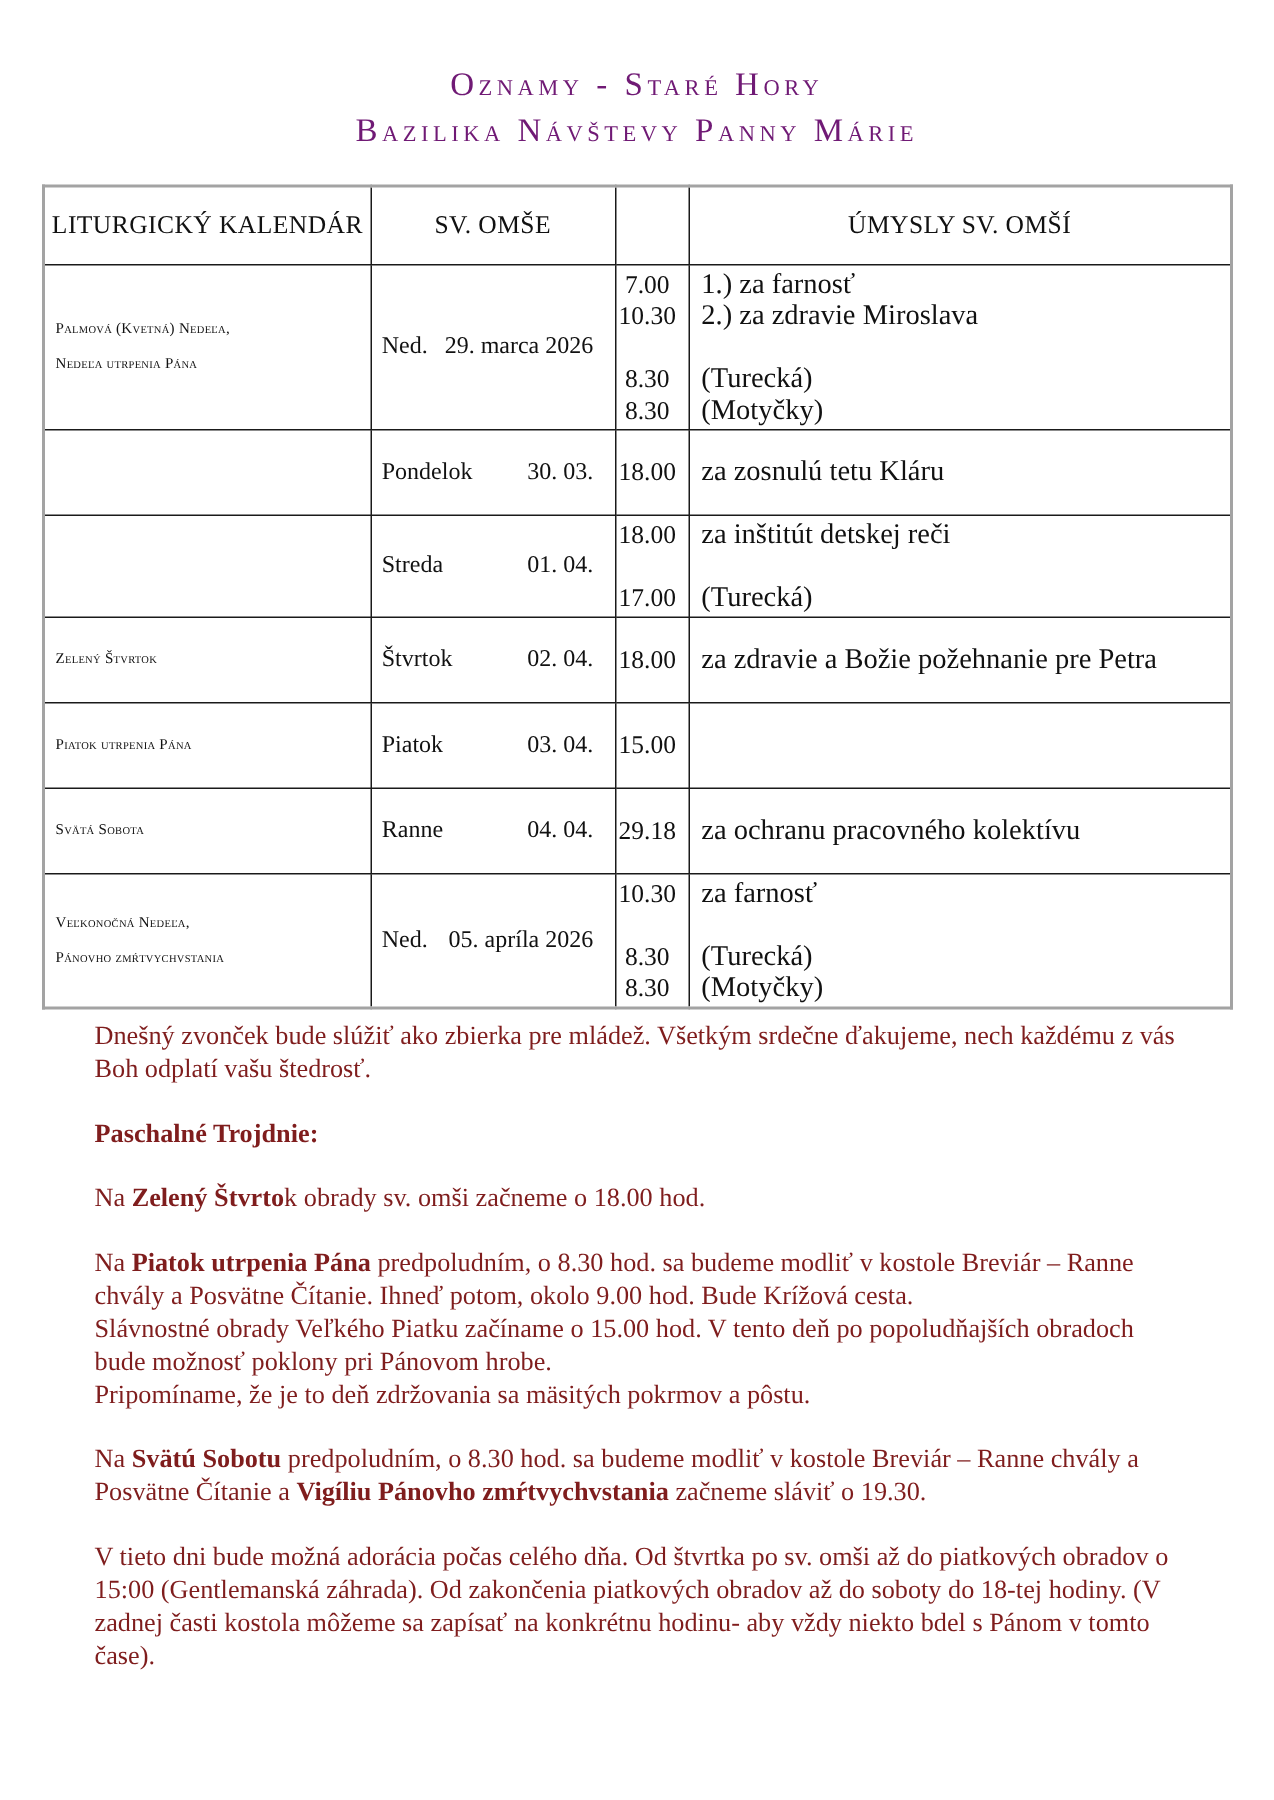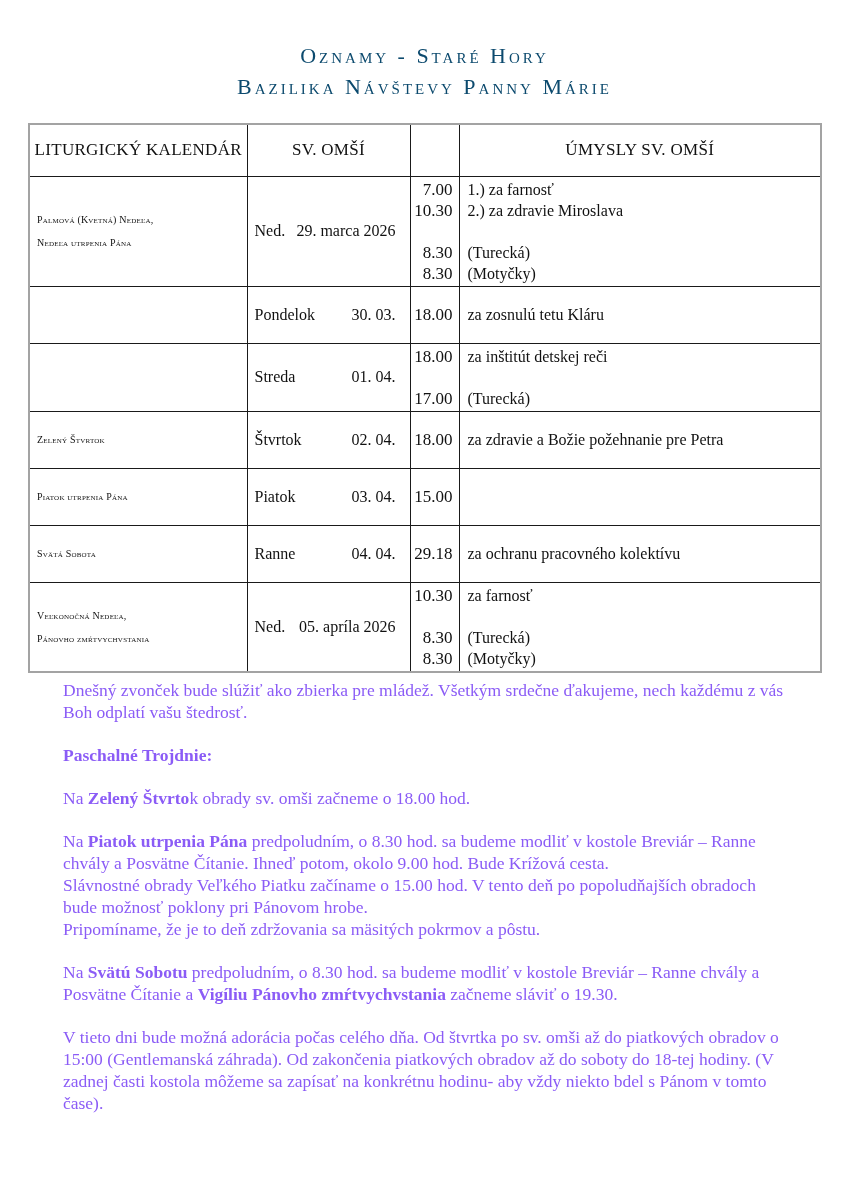--- a/index.html
+++ b/index.html
@@ -8,21 +8,21 @@
     background: #ffffff; color: #111111;
     font-family: "Liberation Serif", "DejaVu Serif", serif;
   }
   .page { position: relative; width: 849px; height: 1200px; background: #fff; }
 
   
   .title-block { padding-top: 40px; text-align: center; }
   .title-line {
     font-variant: small-caps;
     font-size: 22px; line-height: 31px; letter-spacing: 3px;
-    font-weight: 500; color: #0c4a6e;
+    font-weight: 500; color: #701a75;
   }
 
   
   table.schedule {
     border-collapse: collapse; table-layout: fixed;
     margin: 21px 0 0 28px; width: 792px;
     border: 2px solid #a3a3a3;
   }
   .schedule th, .schedule td {
     border: 1px solid #1a1a1a; padding: 2px 0; vertical-align: middle;
@@ -34,30 +34,30 @@
   col.c-cal { width: 218px; } col.c-day { width: 163px; }
   col.c-time { width: 49px; } col.c-int { width: 362px; }
 
   td.cal { padding-left: 7px; }
   .cal-line {
     font-variant: small-caps; font-size: 10px; line-height: 23px;
     letter-spacing: 0.2px; white-space: nowrap;
   }
   td.day { font-size: 16px; }
   .dw { display: flex; justify-content: space-between; padding: 0 14px 0 7px; }
-  td.times { text-align: right; padding-right: 6px; }
+  td.times { text-align: center; padding-right: 6px; }
   .time-line { font-size: 17px; line-height: 21px; }
   td.intents { padding-left: 8px; }
-  .intent-line { font-size: 16px; line-height: 21px; }
+  .intent-line { font-size: 19px; line-height: 21px; }
 
   
   .announcements { padding: 6px 56px 0 63px; }
   .para {
     font-size: 17.5px; line-height: 22px; margin: 0 0 21px 0;
-    white-space: pre-wrap; color: #8b5cf6;
+    white-space: pre-wrap; color: #7f1d1d;
   }
   .para strong { font-weight: bold; }
 </style>
 </head>
 <body>
 
 <div class="page">
 
   <div class="title-block">
     <div class="title-line">Oznamy - Staré Hory</div>
@@ -67,21 +67,21 @@
   <table class="schedule">
     <colgroup>
       <col class="c-cal">
         <col class="c-day">
         <col class="c-time">
         <col class="c-int">
     </colgroup>
     <thead>
       <tr>
         <th class="h-cal">LITURGICKÝ KALENDÁR</th>
-        <th class="h-mass">SV. OMŠÍ</th>
+        <th class="h-mass">SV. OMŠE</th>
         <th class="h-time"></th>
         <th class="h-int">ÚMYSLY SV. OMŠÍ</th>
       </tr>
     </thead>
     <tbody>
         <tr>
           <td class="cal">
             <div class="cal-line">Palmová (Kvetná) Nedeľa,</div>
             <div class="cal-line">Nedeľa utrpenia Pána</div>
           </td>

